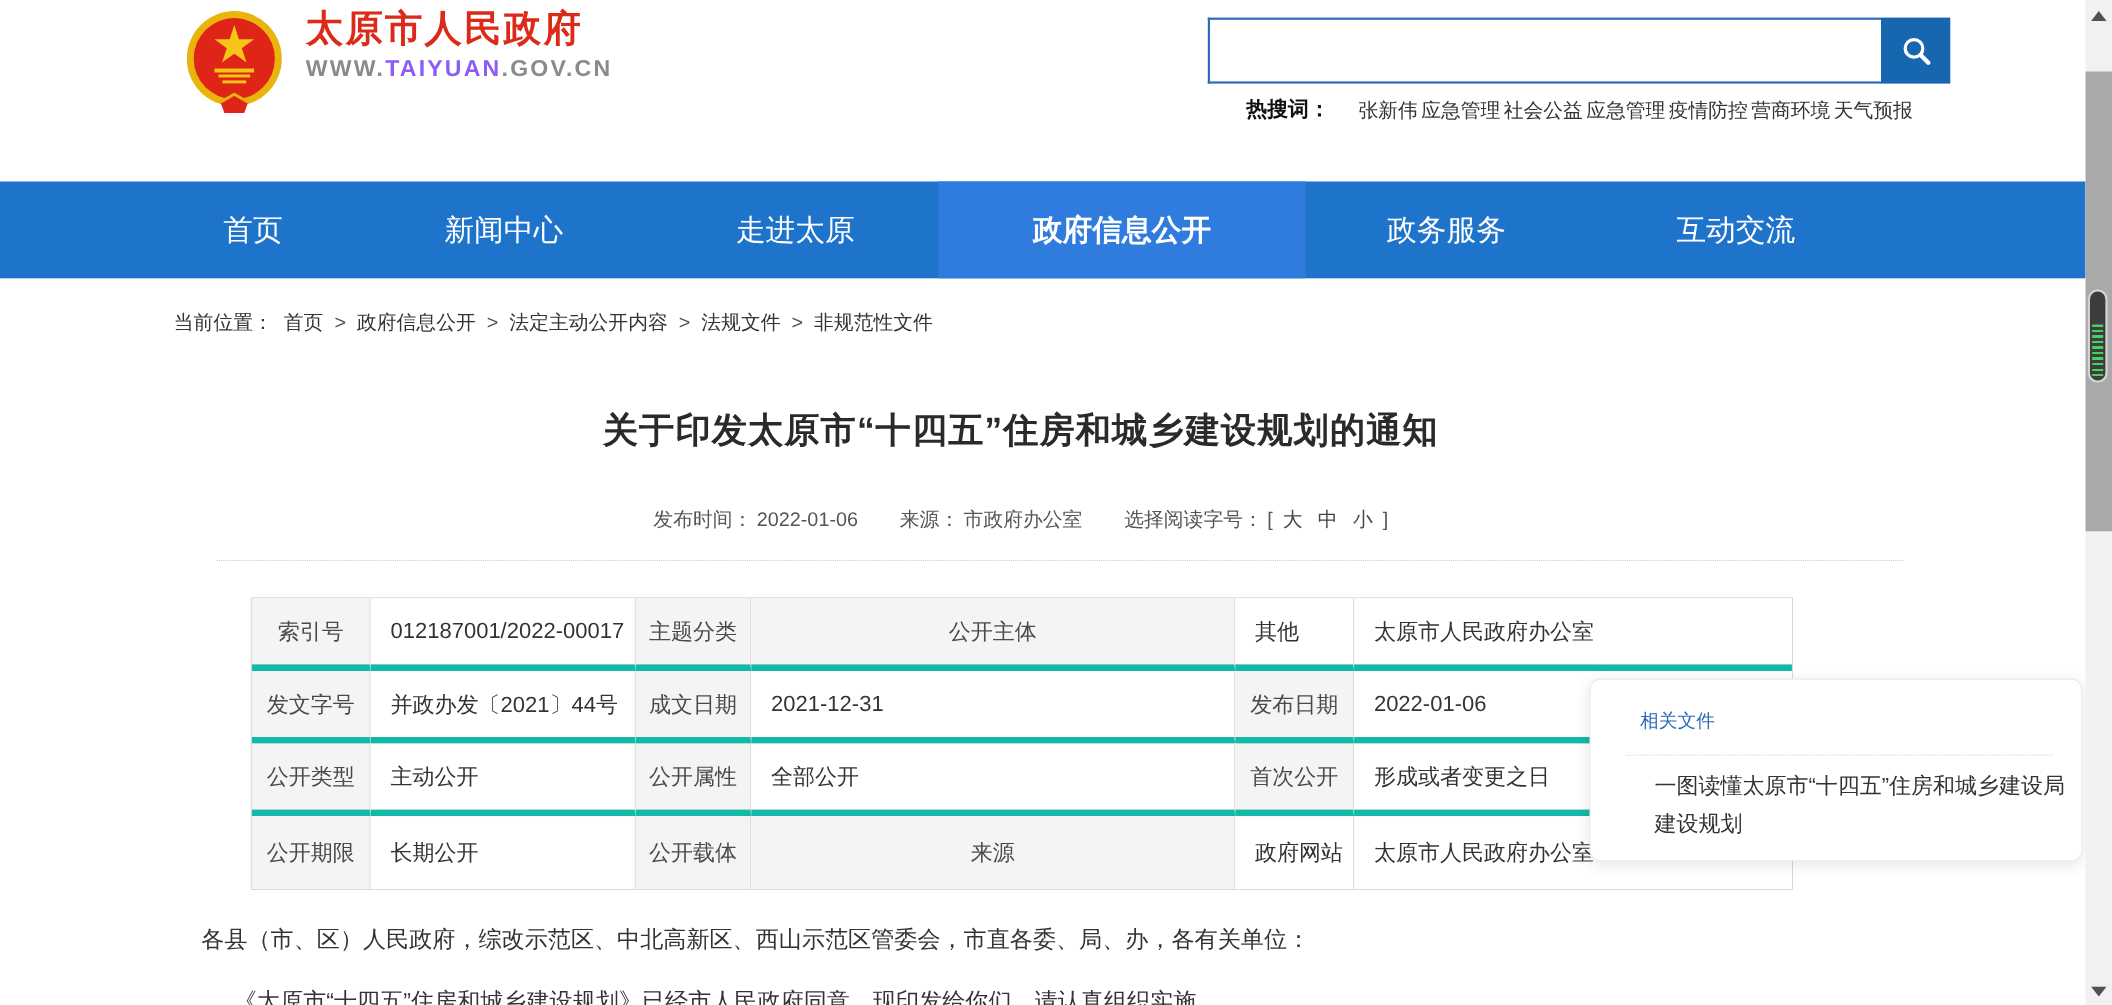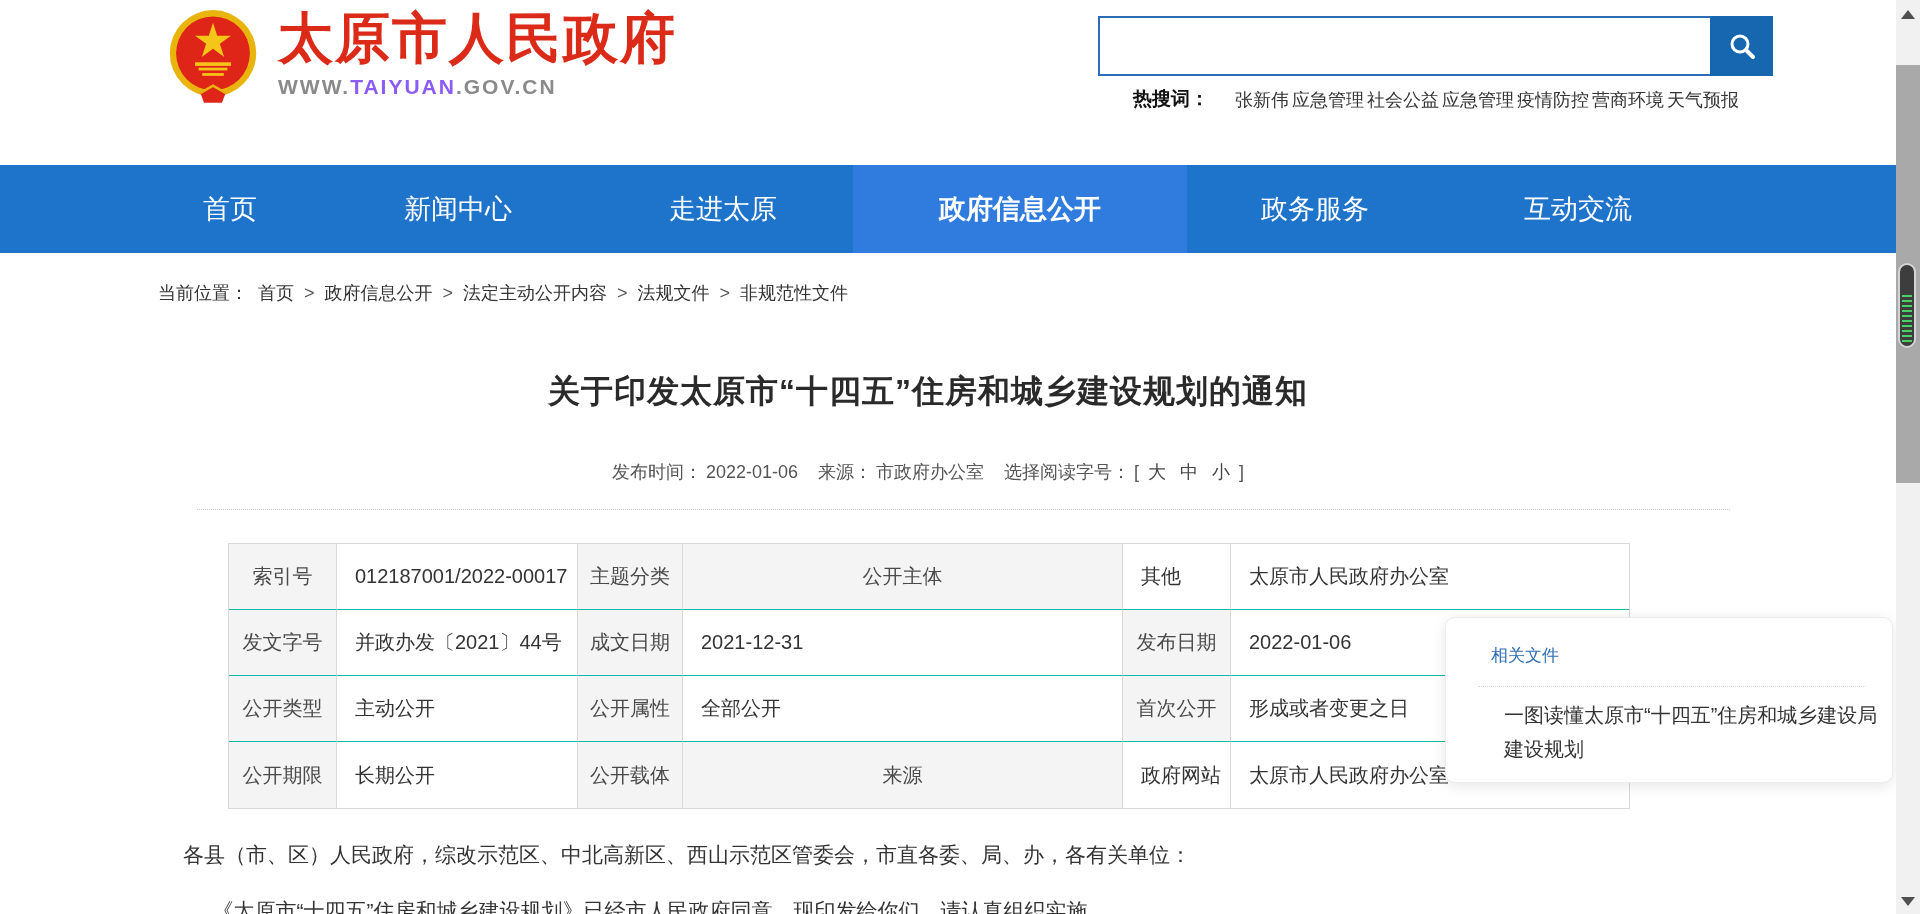--- a/index.html
+++ b/index.html
@@ -4,21 +4,21 @@
 <style>
   * { margin:0; padding:0; box-sizing:border-box; }
   html,body { background:#ffffff; }
   body { font-family:"Liberation Sans","DejaVu Sans",sans-serif; }
   #page { position:relative; width:1920px; height:914px; overflow:hidden; background:#fff; }
 
   
   .logo-wrap { position:absolute; left:168px; top:8px; display:flex; align-items:flex-start; cursor:pointer; }
   .emblem { width:90px; height:96px; }
   .site-text { margin-left:20px; }
-  .site-name { font-size:55px; font-weight:700; color:#dc2a18; letter-spacing:2px; line-height:1.1; }
+  .site-name { font-size:34px; font-weight:700; color:#dc2a18; letter-spacing:2px; line-height:1.1; }
   .site-url { margin-top:6px; font-size:21px; font-weight:700; letter-spacing:2px; color:#8a8a8a; }
   .site-url .hl { color:#8b5cf6;margin-top:24px; }
 
   .search-box { position:absolute; left:1098px; top:16px; width:675px; height:60px; display:flex; }
   .search-input { flex:1; height:60px; border:2px solid #2b6cb4; border-right:none; outline:none; font-size:22px; padding:0 14px; color:#333; }
   .search-btn { width:63px; height:60px; background:#1766b0; border:none; display:flex; align-items:center; justify-content:center; cursor:pointer; }
 
   .hotwords { position:absolute; left:1133px; top:86px; width:692px; display:flex; align-items:flex-end; }
   .hotwords .hw-label { font-size:19px; font-weight:700; color:#111; margin-right:26px; white-space:nowrap; }
   .hotwords .hw-list { display:flex; gap:3px; }
@@ -35,30 +35,30 @@
   .nav-item.n6 { left:1478px; width:200px; }
 
   
   .breadcrumb { position:absolute; left:158px; top:281px; display:flex; align-items:center; gap:10px; font-size:18px; color:#333; }
   .breadcrumb .bc-link { cursor:pointer; }
   .breadcrumb .bc-sep { color:#555; }
 
   
   .content-col { position:absolute; left:158px; width:1540px; }
   .doc-title { top:370px; text-align:center; font-size:32px; font-weight:700; color:#2a2a2a; letter-spacing:1px; }
-  .doc-meta { top:460px; display:flex; justify-content:center; gap:20px; font-size:18px; color:#555; }
+  .doc-meta { top:460px; display:flex; justify-content:center; gap:38px; font-size:18px; color:#555; }
   .doc-meta .meta-group { display:flex; gap:4px; align-items:center; white-space:nowrap; }
   .doc-meta .fs-opt { cursor:pointer; padding:0 5px; color:#444; }
   .dotted-divider { position:absolute; left:197px; top:509px; width:1533px; border-top:1px dotted #c9c9c9; }
 
   
   .doc-table { position:absolute; left:228px; top:543px; display:grid;
                grid-template-columns:108px 241px 105px 440px 108px 398px;
                grid-auto-rows:66px; border:1px solid #d9d9d9; background:#fff; }
-  .doc-table .cell { border-right:1px solid #d9d9d9; border-bottom:1px solid #14b8a6; display:flex; align-items:center; font-size:20px; overflow:hidden; white-space:nowrap; }
+  .doc-table .cell { border-right:1px solid #d9d9d9; border-bottom:6px solid #14b8a6; display:flex; align-items:center; font-size:20px; overflow:hidden; white-space:nowrap; }
   .doc-table .cell:nth-child(6n) { border-right:none; }
   .doc-table .cell.r4 { border-bottom:none; }
   .doc-table .lbl { background:#f4f4f4; justify-content:center; color:#4a4a4a; }
   .doc-table .val { background:#fff; padding:0 18px; color:#333; }
 
   
   .body-p1 { position:absolute; left:183px; top:840px; width:1520px; font-size:21px; color:#333; line-height:30px; }
   .body-p2 { position:absolute; left:158px; top:896px; width:1545px; font-size:21px; color:#333; line-height:30px; text-indent:2.6em; }
 
   

